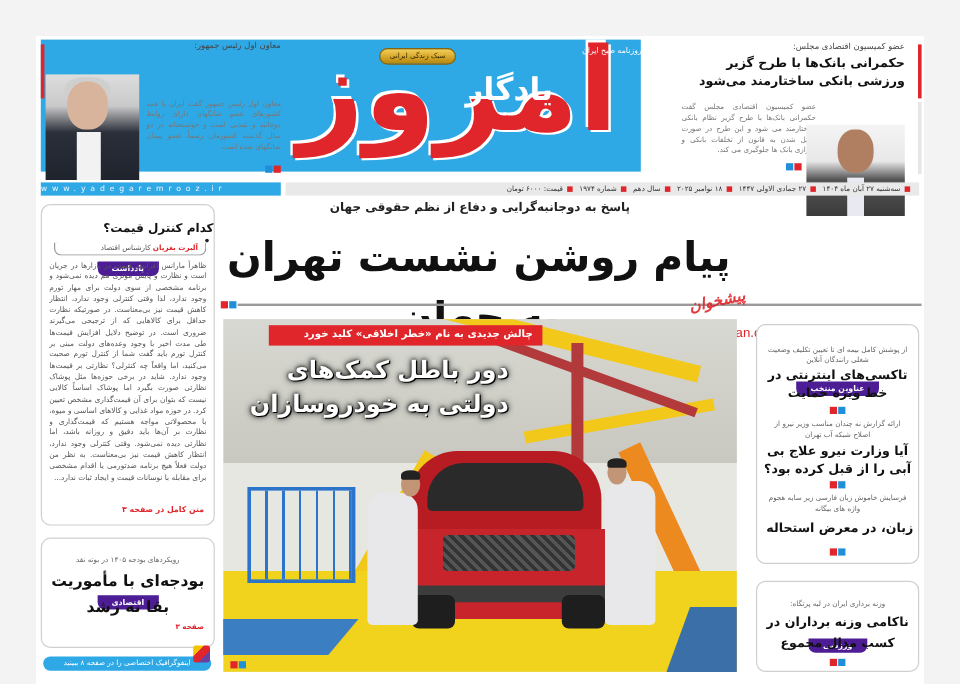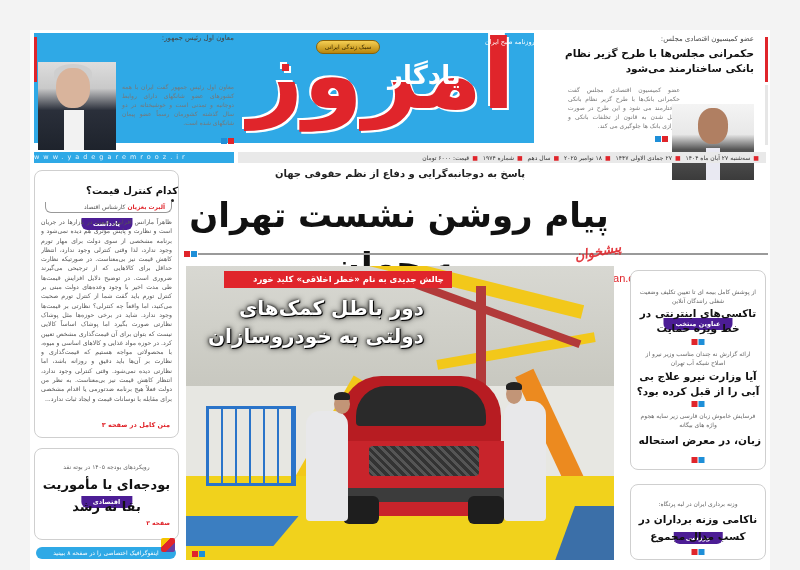--- a/index.html
+++ b/index.html
@@ -129,21 +129,21 @@
   <div class="mini-icons" style="right:0; top:106px;">
       <span class="mi-r"></span>
       <span class="mi-b"></span>
     </div>
 </div>
 
 <div class="tr">
   <div class="tr-bar"></div>
   <div class="tr-bar2"></div>
   <div class="tr-kicker">عضو کمیسیون اقتصادی مجلس:</div>
-  <div class="tr-title">حکمرانی مجلس‌ها با طرح گزیر نظام بانکی ساختارمند می‌شود</div>
+  <div class="tr-title">حکمرانی بانک‌ها با طرح گزیر ورزشی بانکی ساختارمند می‌شود</div>
   <div class="tr-body">عضو کمیسیون اقتصادی مجلس گفت حکمرانی بانک‌ها با طرح گزیر نظام بانکی ساختارمند می شود و این طرح در صورت تبدیل شدن به قانون از تخلفات بانکی و ناترازی بانک ها جلوگیری می کند.</div>
   <div class="tr-photo">
       <div class="face"></div>
       <div class="shirt"></div>
     </div>
   <div class="mini-icons" style="right:100px; top:106px;">
       <span class="mi-r"></span>
       <span class="mi-b"></span>
     </div>
 </div>

